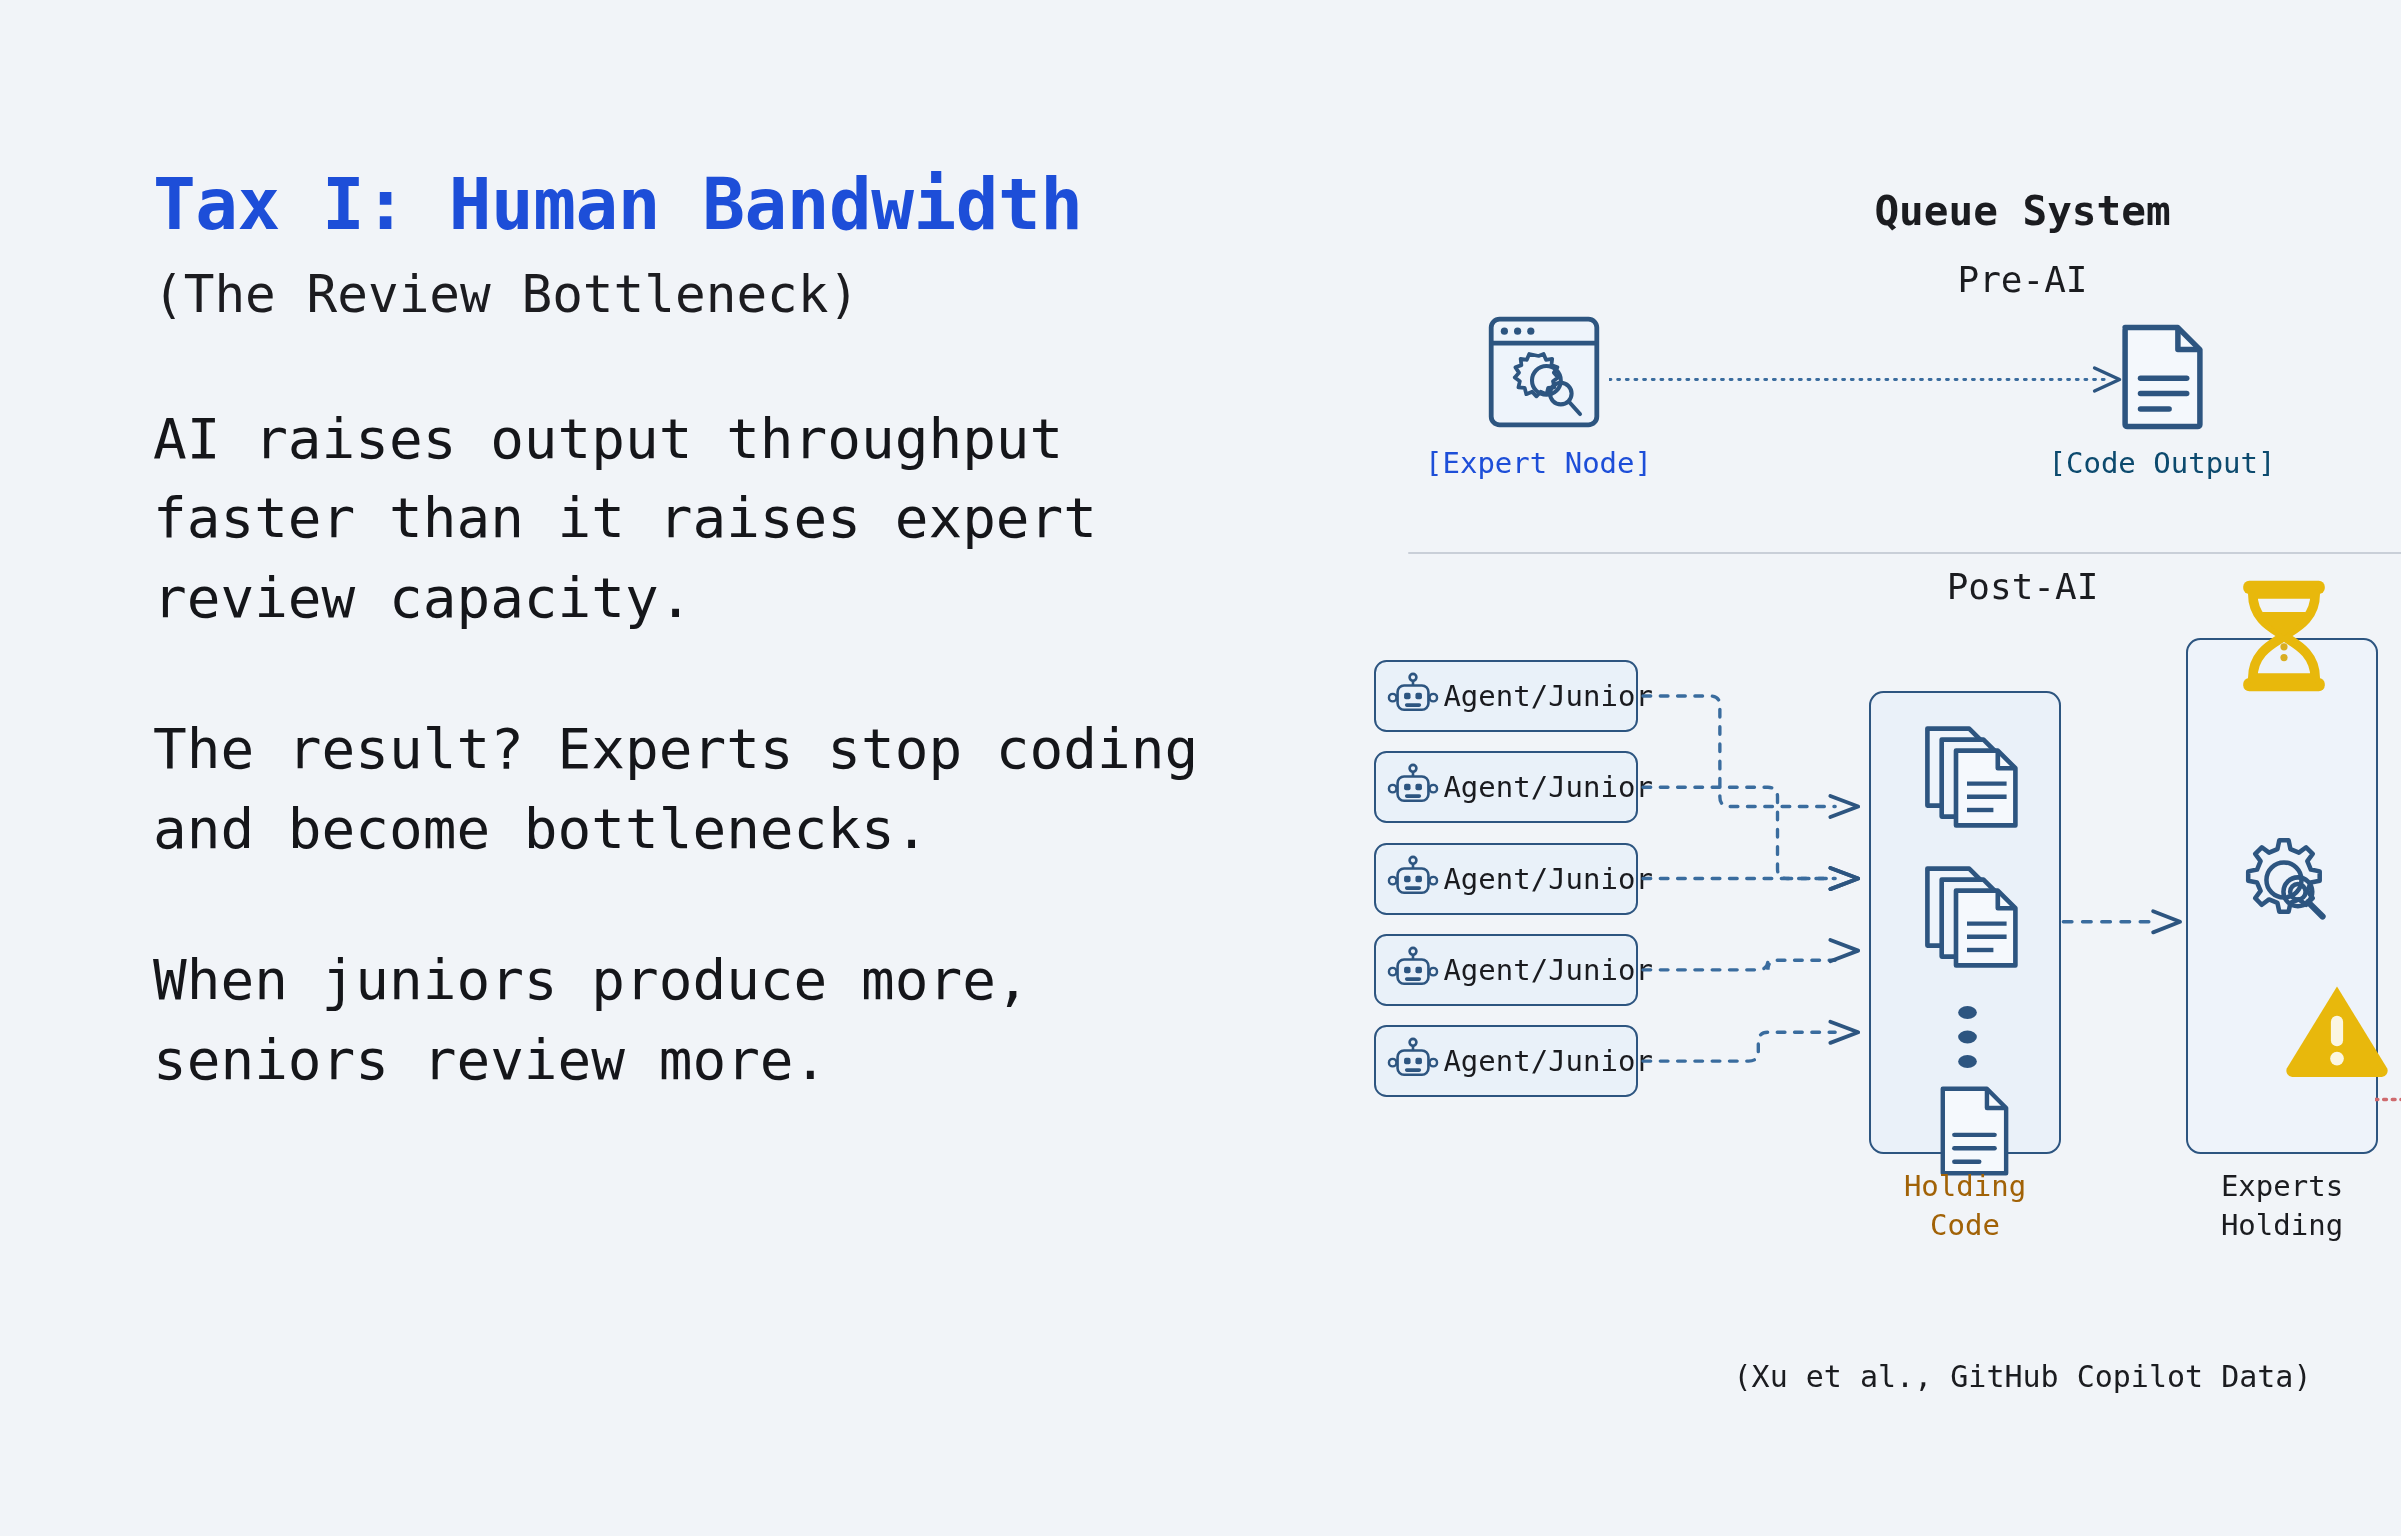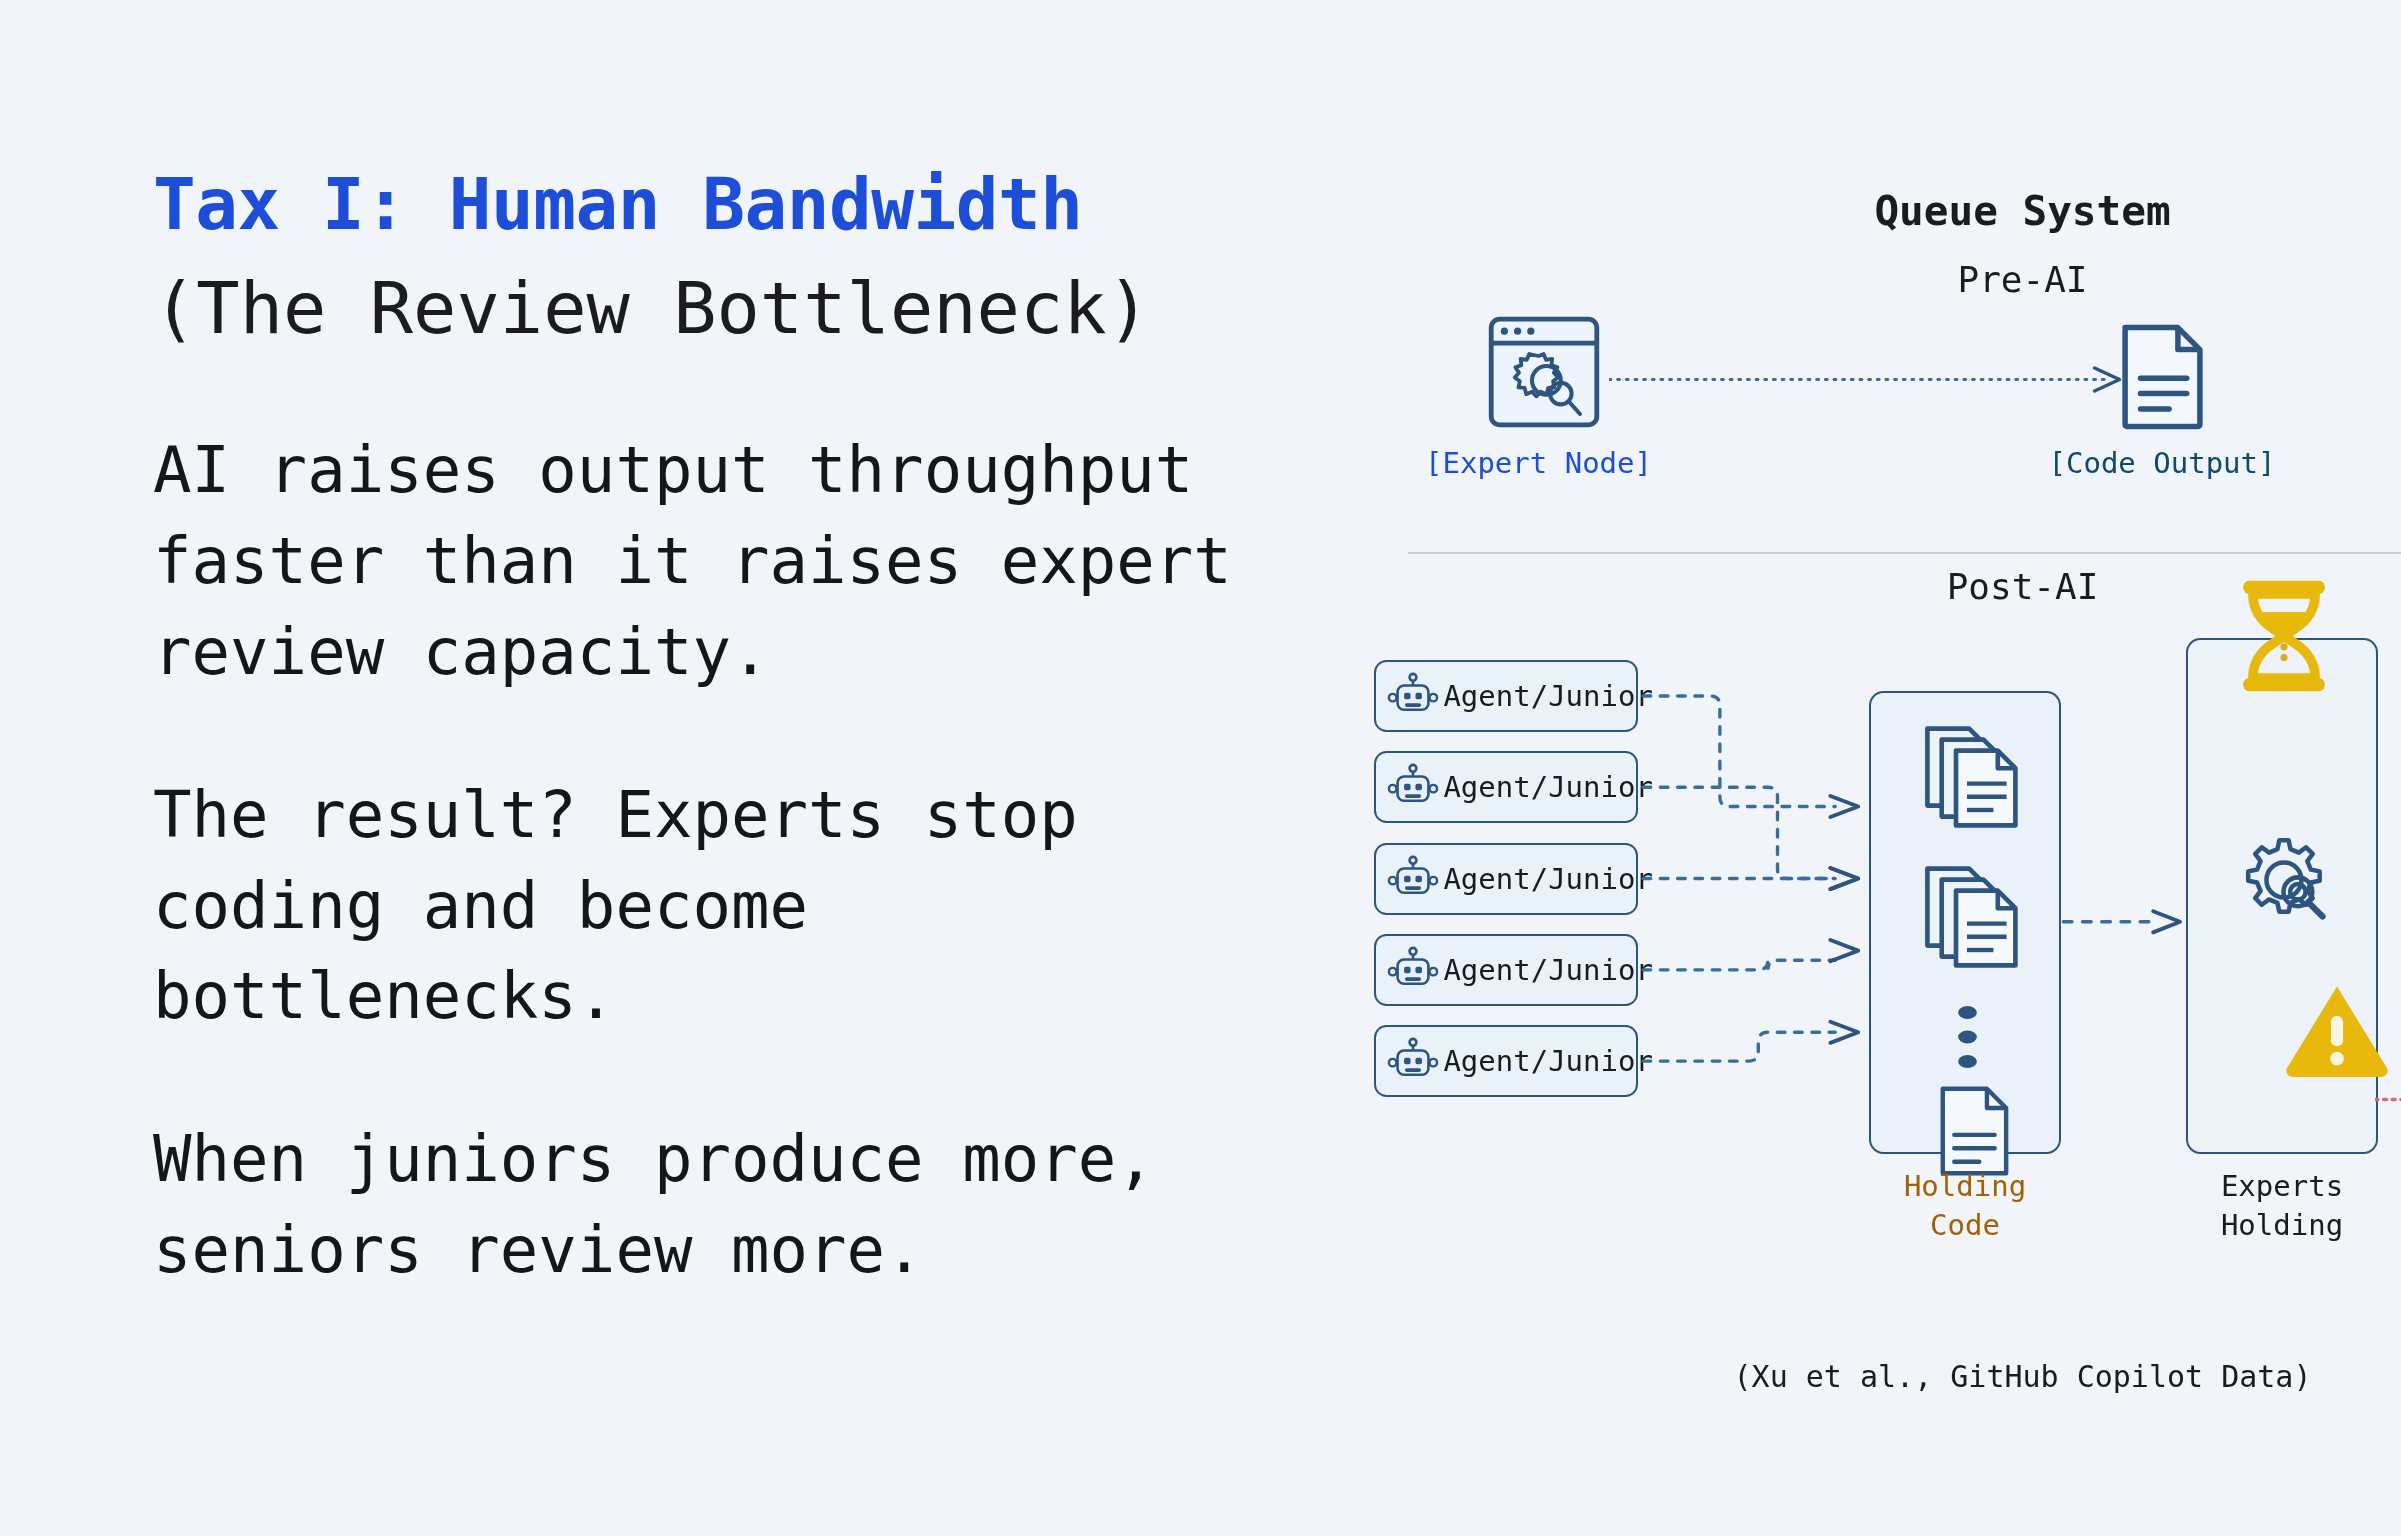--- a/index.html
+++ b/index.html
@@ -21,29 +21,29 @@
     font-weight:bold;
     font-size:71px;
     line-height:1.18;
     color:#1d4ed8;
     letter-spacing:-0.5px;
     margin:0;
     white-space:nowrap;
   }
   .subtitle{
     font-family:"DejaVu Sans Mono", monospace;
-    font-size:72px;
+    font-size:51px;
     line-height:1.25;
     color:#1c1c20;
     margin:16.3px 0 0 0;
     white-space:nowrap;
   }
   .body-p{
     font-family:"DejaVu Sans Mono", monospace;
-    font-size:64px;
+    font-size:56px;
     line-height:1.42;
     color:#15161a;
     margin:0;
     width:1129px;
   }
   .p1{margin-top:72px;}
   .p2{margin-top:72px;}
   .p3{margin-top:72px;}
 
   

